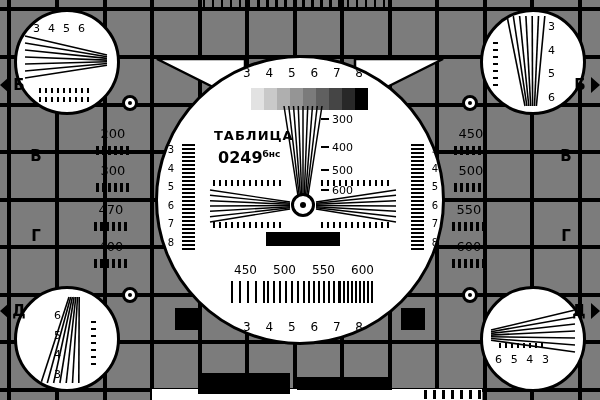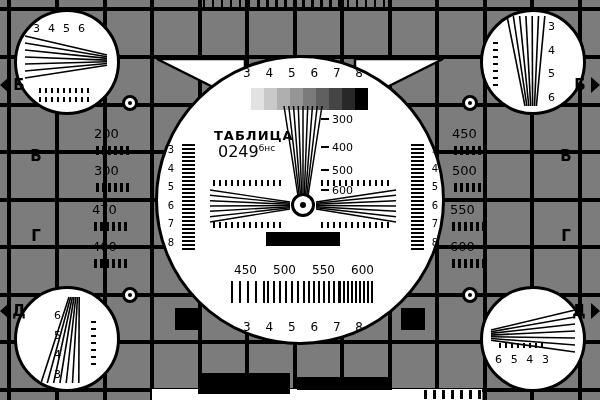--- a/index.html
+++ b/index.html
@@ -10,21 +10,21 @@
   svg{position:absolute}
   .vl{position:absolute;top:0;width:4px;height:400px;background:#000}
   .hl{position:absolute;left:0;height:4px;width:600px;background:#000}
   .corner{position:absolute;width:106px;height:106px;border:3px solid #000;border-radius:50%;background:#fff;overflow:hidden}
   .center-circle{position:absolute;left:155px;top:55px;width:290px;height:290px;border:3px solid #000;border-radius:50%;background:#fff;overflow:hidden}
   .flexrow{display:flex;justify-content:space-between}
   .flexcol{display:flex;flex-direction:column;justify-content:space-between;text-align:center}
   .letter{position:absolute;font-size:15px;font-weight:700;line-height:16px;width:16px;text-align:center}
   .tri-l{position:absolute;width:0;height:0;border-top:8px solid transparent;border-bottom:8px solid transparent;border-right:9px solid #000}
   .tri-r{position:absolute;width:0;height:0;border-top:8px solid transparent;border-bottom:8px solid transparent;border-left:9px solid #000}
-  .num13{position:absolute;font-size:13px;text-align:left;width:38px}
+  .num13{position:absolute;font-size:13px;text-align:center;width:38px}
   .comb3{position:absolute;background:repeating-linear-gradient(90deg,#000 0 3px,transparent 3px 6px)}
   .tickp{position:absolute;background:repeating-linear-gradient(90deg,#000 0 2.5px,transparent 2.5px 9px)}
   .combv{position:absolute;background:repeating-linear-gradient(90deg,#000 0 2px,transparent 2px 6px)}
   .combh{position:absolute;background:repeating-linear-gradient(0deg,#000 0 2px,transparent 2px 7px)}
   .striph{position:absolute;background:repeating-linear-gradient(0deg,#000 0 2px,#fff 2px 4px)}
   .marker{position:absolute;width:16px;height:16px;border:3px solid #000;border-radius:50%;background:#fff}
   .marker i{position:absolute;left:3px;top:3px;width:4px;height:4px;border-radius:50%;background:#000}
   .bar{position:absolute;background:#000}
   .steps{position:absolute;display:flex}
   .steps span{flex:1;height:100%}
@@ -216,21 +216,21 @@
       <span style="background: rgb(175, 175, 175);"></span>
       <span style="background: rgb(149, 149, 149);"></span>
       <span style="background: rgb(123, 123, 123);"></span>
       <span style="background: rgb(96, 96, 96);"></span>
       <span style="background: rgb(69, 69, 69);"></span>
       <span style="background: rgb(40, 40, 40);"></span>
       <span style="background: rgb(0, 0, 0);"></span>
     </div>
 
     <div class="abs" style="left:56px;top:70px;font-size:13px;font-weight:700;letter-spacing:1px">ТАБЛИЦА</div>
-    <div class="abs" style="left:60px;top:84px;font-size:16px;font-weight:400">
+    <div class="abs" style="left:60px;top:90px;font-size:16px;font-weight:700">
       <span>0249</span><sup style="font-size:9px">бнс</sup>
     </div>
 
     <svg style="left:120px;top:46px" width="60" height="95">
       <line x1="6" y1="2" x2="20" y2="92" stroke="#000" stroke-width="1.5"></line>
       <line x1="10.75" y1="2" x2="21.25" y2="92" stroke="#000" stroke-width="1.5"></line>
       <line x1="15.5" y1="2" x2="22.5" y2="92" stroke="#000" stroke-width="1.5"></line>
       <line x1="20.25" y1="2" x2="23.75" y2="92" stroke="#000" stroke-width="1.5"></line>
       <line x1="25" y1="2" x2="25" y2="92" stroke="#000" stroke-width="1.5"></line>
       <line x1="29.75" y1="2" x2="26.25" y2="92" stroke="#000" stroke-width="1.5"></line>

